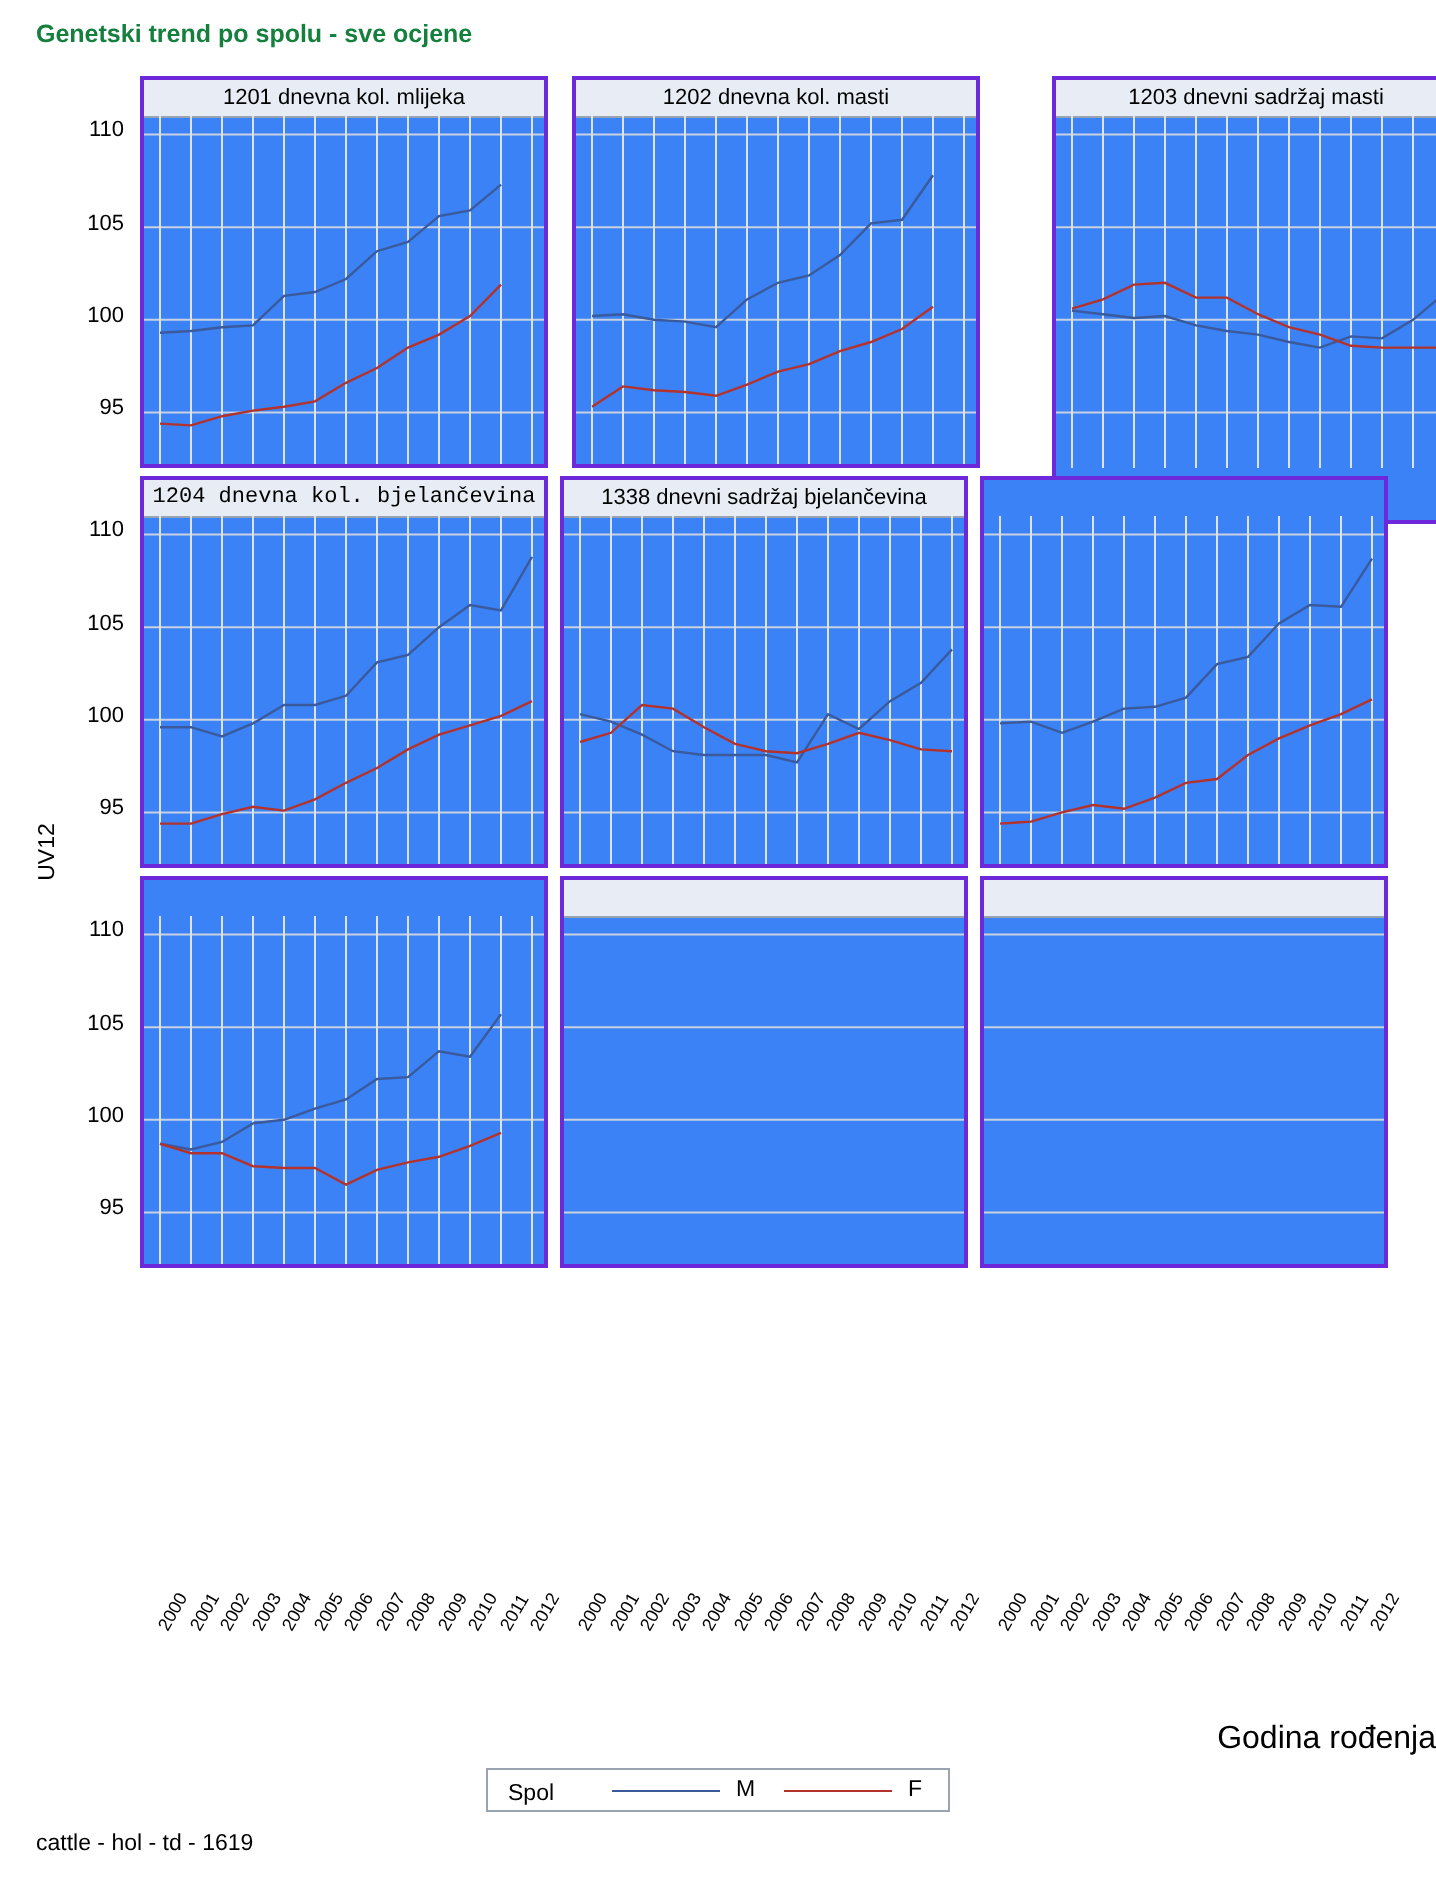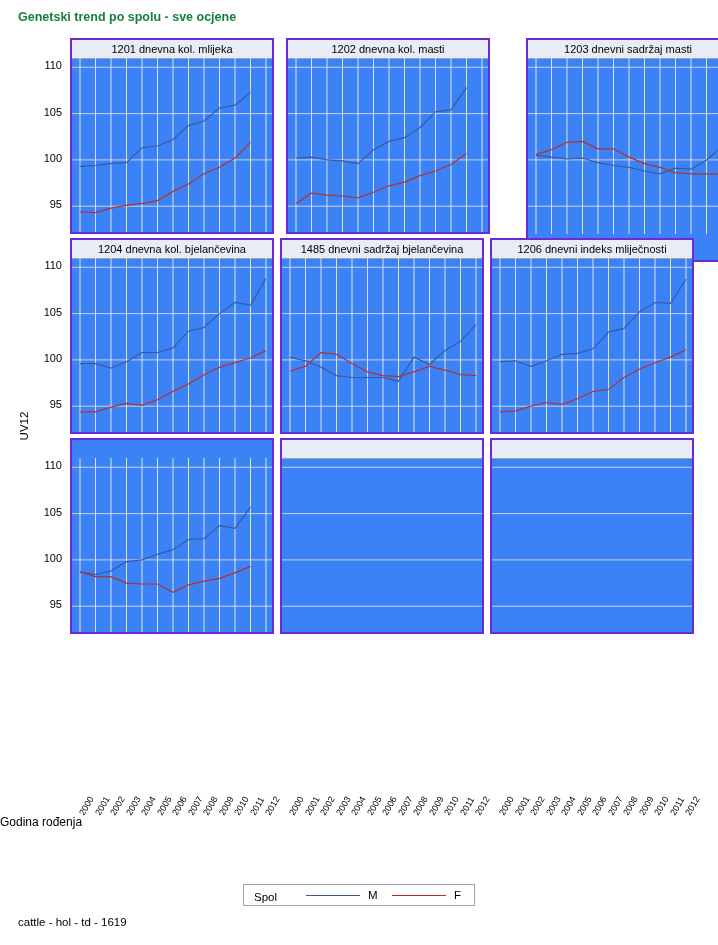--- a/index.html
+++ b/index.html
@@ -28,24 +28,24 @@
     position:absolute;
     left:-6px;top:420px;
     width:60px;
     text-align:center;
     font-size:11.5px;
     transform:rotate(-90deg);
     transform-origin:center center;
   }
   .xlabel{
     position:absolute;
-    left:0;top:815px;
+    left:0;top:861px;
     width:718px;
-    text-align:left;
-    font-size:12px;
+    text-align:right;
+    font-size:16px;
   }
   
   #panels{
     position:absolute;
     left:70px; top:38px;
     width:624px; height:770px;
   }
   .panel{
     position:absolute;
     box-sizing:border-box;
@@ -185,21 +185,21 @@
           <line x1="132" x2="132" y1="0" y2="176" stroke="#dde3ec" stroke-width="1"></line>
           <line x1="147.5" x2="147.5" y1="0" y2="176" stroke="#dde3ec" stroke-width="1"></line>
           <line x1="163" x2="163" y1="0" y2="176" stroke="#dde3ec" stroke-width="1"></line>
           <line x1="178.5" x2="178.5" y1="0" y2="176" stroke="#dde3ec" stroke-width="1"></line>
           <line x1="194" x2="194" y1="0" y2="176" stroke="#dde3ec" stroke-width="1"></line>
           <path d="M8.0 97.3 L23.5 99.1 L39.0 101.0 L54.5 100.0 L70.0 104.7 L85.5 107.5 L101.0 109.3 L116.5 113.0 L132.0 115.8 L147.5 110.2 L163.0 111.2 L178.5 101.9 L194.0 88.9" fill="none" stroke="#3a5a9b" stroke-width="1.2"></path>
           <path d="M8.0 96.3 L23.5 91.7 L39.0 84.3 L54.5 83.4 L70.0 90.8 L85.5 90.8 L101.0 99.1 L116.5 105.6 L132.0 109.3 L147.5 114.9 L163.0 115.8 L178.5 115.8 L194.0 115.8" fill="none" stroke="#b3332c" stroke-width="1.2"></path>
         </svg>
       </div>
     </div>
-    <div class="panel" style="left: 0px; top: 200px; width: 204px; height: 196px;">
+    <div class="panel" style="left: 0px; top: 200px; width: 204px; height: 196px; font-family: Liberation Mono, monospace;">
       <div class="hdr">1204 dnevna kol. bjelančevina</div>
       <div class="plot">
         <svg width="202" height="176">
           <line x1="0" x2="202" y1="148.21052631578948" y2="148.21052631578948" stroke="#c9d2e0" stroke-width="1"></line>
           <line x1="0" x2="202" y1="101.89473684210526" y2="101.89473684210526" stroke="#c9d2e0" stroke-width="1"></line>
           <line x1="0" x2="202" y1="55.578947368421055" y2="55.578947368421055" stroke="#c9d2e0" stroke-width="1"></line>
           <line x1="0" x2="202" y1="9.26315789473685" y2="9.26315789473685" stroke="#c9d2e0" stroke-width="1"></line>
           <line x1="8" x2="8" y1="0" y2="176" stroke="#dde3ec" stroke-width="1"></line>
           <line x1="23.5" x2="23.5" y1="0" y2="176" stroke="#dde3ec" stroke-width="1"></line>
           <line x1="39" x2="39" y1="0" y2="176" stroke="#dde3ec" stroke-width="1"></line>
@@ -212,21 +212,21 @@
           <line x1="147.5" x2="147.5" y1="0" y2="176" stroke="#dde3ec" stroke-width="1"></line>
           <line x1="163" x2="163" y1="0" y2="176" stroke="#dde3ec" stroke-width="1"></line>
           <line x1="178.5" x2="178.5" y1="0" y2="176" stroke="#dde3ec" stroke-width="1"></line>
           <line x1="194" x2="194" y1="0" y2="176" stroke="#dde3ec" stroke-width="1"></line>
           <path d="M8.0 105.6 L23.5 105.6 L39.0 110.2 L54.5 103.7 L70.0 94.5 L85.5 94.5 L101.0 89.9 L116.5 73.2 L132.0 69.5 L147.5 55.6 L163.0 44.5 L178.5 47.2 L194.0 20.4" fill="none" stroke="#3a5a9b" stroke-width="1.2"></path>
           <path d="M8.0 153.8 L23.5 153.8 L39.0 149.1 L54.5 145.4 L70.0 147.3 L85.5 141.7 L101.0 133.4 L116.5 126.0 L132.0 116.7 L147.5 109.3 L163.0 104.7 L178.5 100.0 L194.0 92.6" fill="none" stroke="#b3332c" stroke-width="1.2"></path>
         </svg>
       </div>
     </div>
     <div class="panel" style="left: 210px; top: 200px; width: 204px; height: 196px;">
-      <div class="hdr">1485 dnevni sadržaj bjelančevina</div>
+      <div class="hdr">1338 dnevni sadržaj bjelančevina</div>
       <div class="plot">
         <svg width="202" height="176">
           <line x1="0" x2="202" y1="148.21052631578948" y2="148.21052631578948" stroke="#c9d2e0" stroke-width="1"></line>
           <line x1="0" x2="202" y1="101.89473684210526" y2="101.89473684210526" stroke="#c9d2e0" stroke-width="1"></line>
           <line x1="0" x2="202" y1="55.578947368421055" y2="55.578947368421055" stroke="#c9d2e0" stroke-width="1"></line>
           <line x1="0" x2="202" y1="9.26315789473685" y2="9.26315789473685" stroke="#c9d2e0" stroke-width="1"></line>
           <line x1="8" x2="8" y1="0" y2="176" stroke="#dde3ec" stroke-width="1"></line>
           <line x1="23.5" x2="23.5" y1="0" y2="176" stroke="#dde3ec" stroke-width="1"></line>
           <line x1="39" x2="39" y1="0" y2="176" stroke="#dde3ec" stroke-width="1"></line>
           <line x1="54.5" x2="54.5" y1="0" y2="176" stroke="#dde3ec" stroke-width="1"></line>
@@ -238,21 +238,20 @@
           <line x1="147.5" x2="147.5" y1="0" y2="176" stroke="#dde3ec" stroke-width="1"></line>
           <line x1="163" x2="163" y1="0" y2="176" stroke="#dde3ec" stroke-width="1"></line>
           <line x1="178.5" x2="178.5" y1="0" y2="176" stroke="#dde3ec" stroke-width="1"></line>
           <line x1="194" x2="194" y1="0" y2="176" stroke="#dde3ec" stroke-width="1"></line>
           <path d="M8.0 99.1 L23.5 102.8 L39.0 109.3 L54.5 117.6 L70.0 119.5 L85.5 119.5 L101.0 119.5 L116.5 123.2 L132.0 99.1 L147.5 106.5 L163.0 92.6 L178.5 83.4 L194.0 66.7" fill="none" stroke="#3a5a9b" stroke-width="1.2"></path>
           <path d="M8.0 113.0 L23.5 108.4 L39.0 94.5 L54.5 96.3 L70.0 105.6 L85.5 113.9 L101.0 117.6 L116.5 118.6 L132.0 113.9 L147.5 108.4 L163.0 112.1 L178.5 116.7 L194.0 117.6" fill="none" stroke="#b3332c" stroke-width="1.2"></path>
         </svg>
       </div>
     </div>
     <div class="panel" style="left: 420px; top: 200px; width: 204px; height: 196px;">
-      <div class="hdr">1206 dnevni indeks mliječnosti</div>
       <div class="plot">
         <svg width="202" height="176">
           <line x1="0" x2="202" y1="148.21052631578948" y2="148.21052631578948" stroke="#c9d2e0" stroke-width="1"></line>
           <line x1="0" x2="202" y1="101.89473684210526" y2="101.89473684210526" stroke="#c9d2e0" stroke-width="1"></line>
           <line x1="0" x2="202" y1="55.578947368421055" y2="55.578947368421055" stroke="#c9d2e0" stroke-width="1"></line>
           <line x1="0" x2="202" y1="9.26315789473685" y2="9.26315789473685" stroke="#c9d2e0" stroke-width="1"></line>
           <line x1="8" x2="8" y1="0" y2="176" stroke="#dde3ec" stroke-width="1"></line>
           <line x1="23.5" x2="23.5" y1="0" y2="176" stroke="#dde3ec" stroke-width="1"></line>
           <line x1="39" x2="39" y1="0" y2="176" stroke="#dde3ec" stroke-width="1"></line>
           <line x1="54.5" x2="54.5" y1="0" y2="176" stroke="#dde3ec" stroke-width="1"></line>

